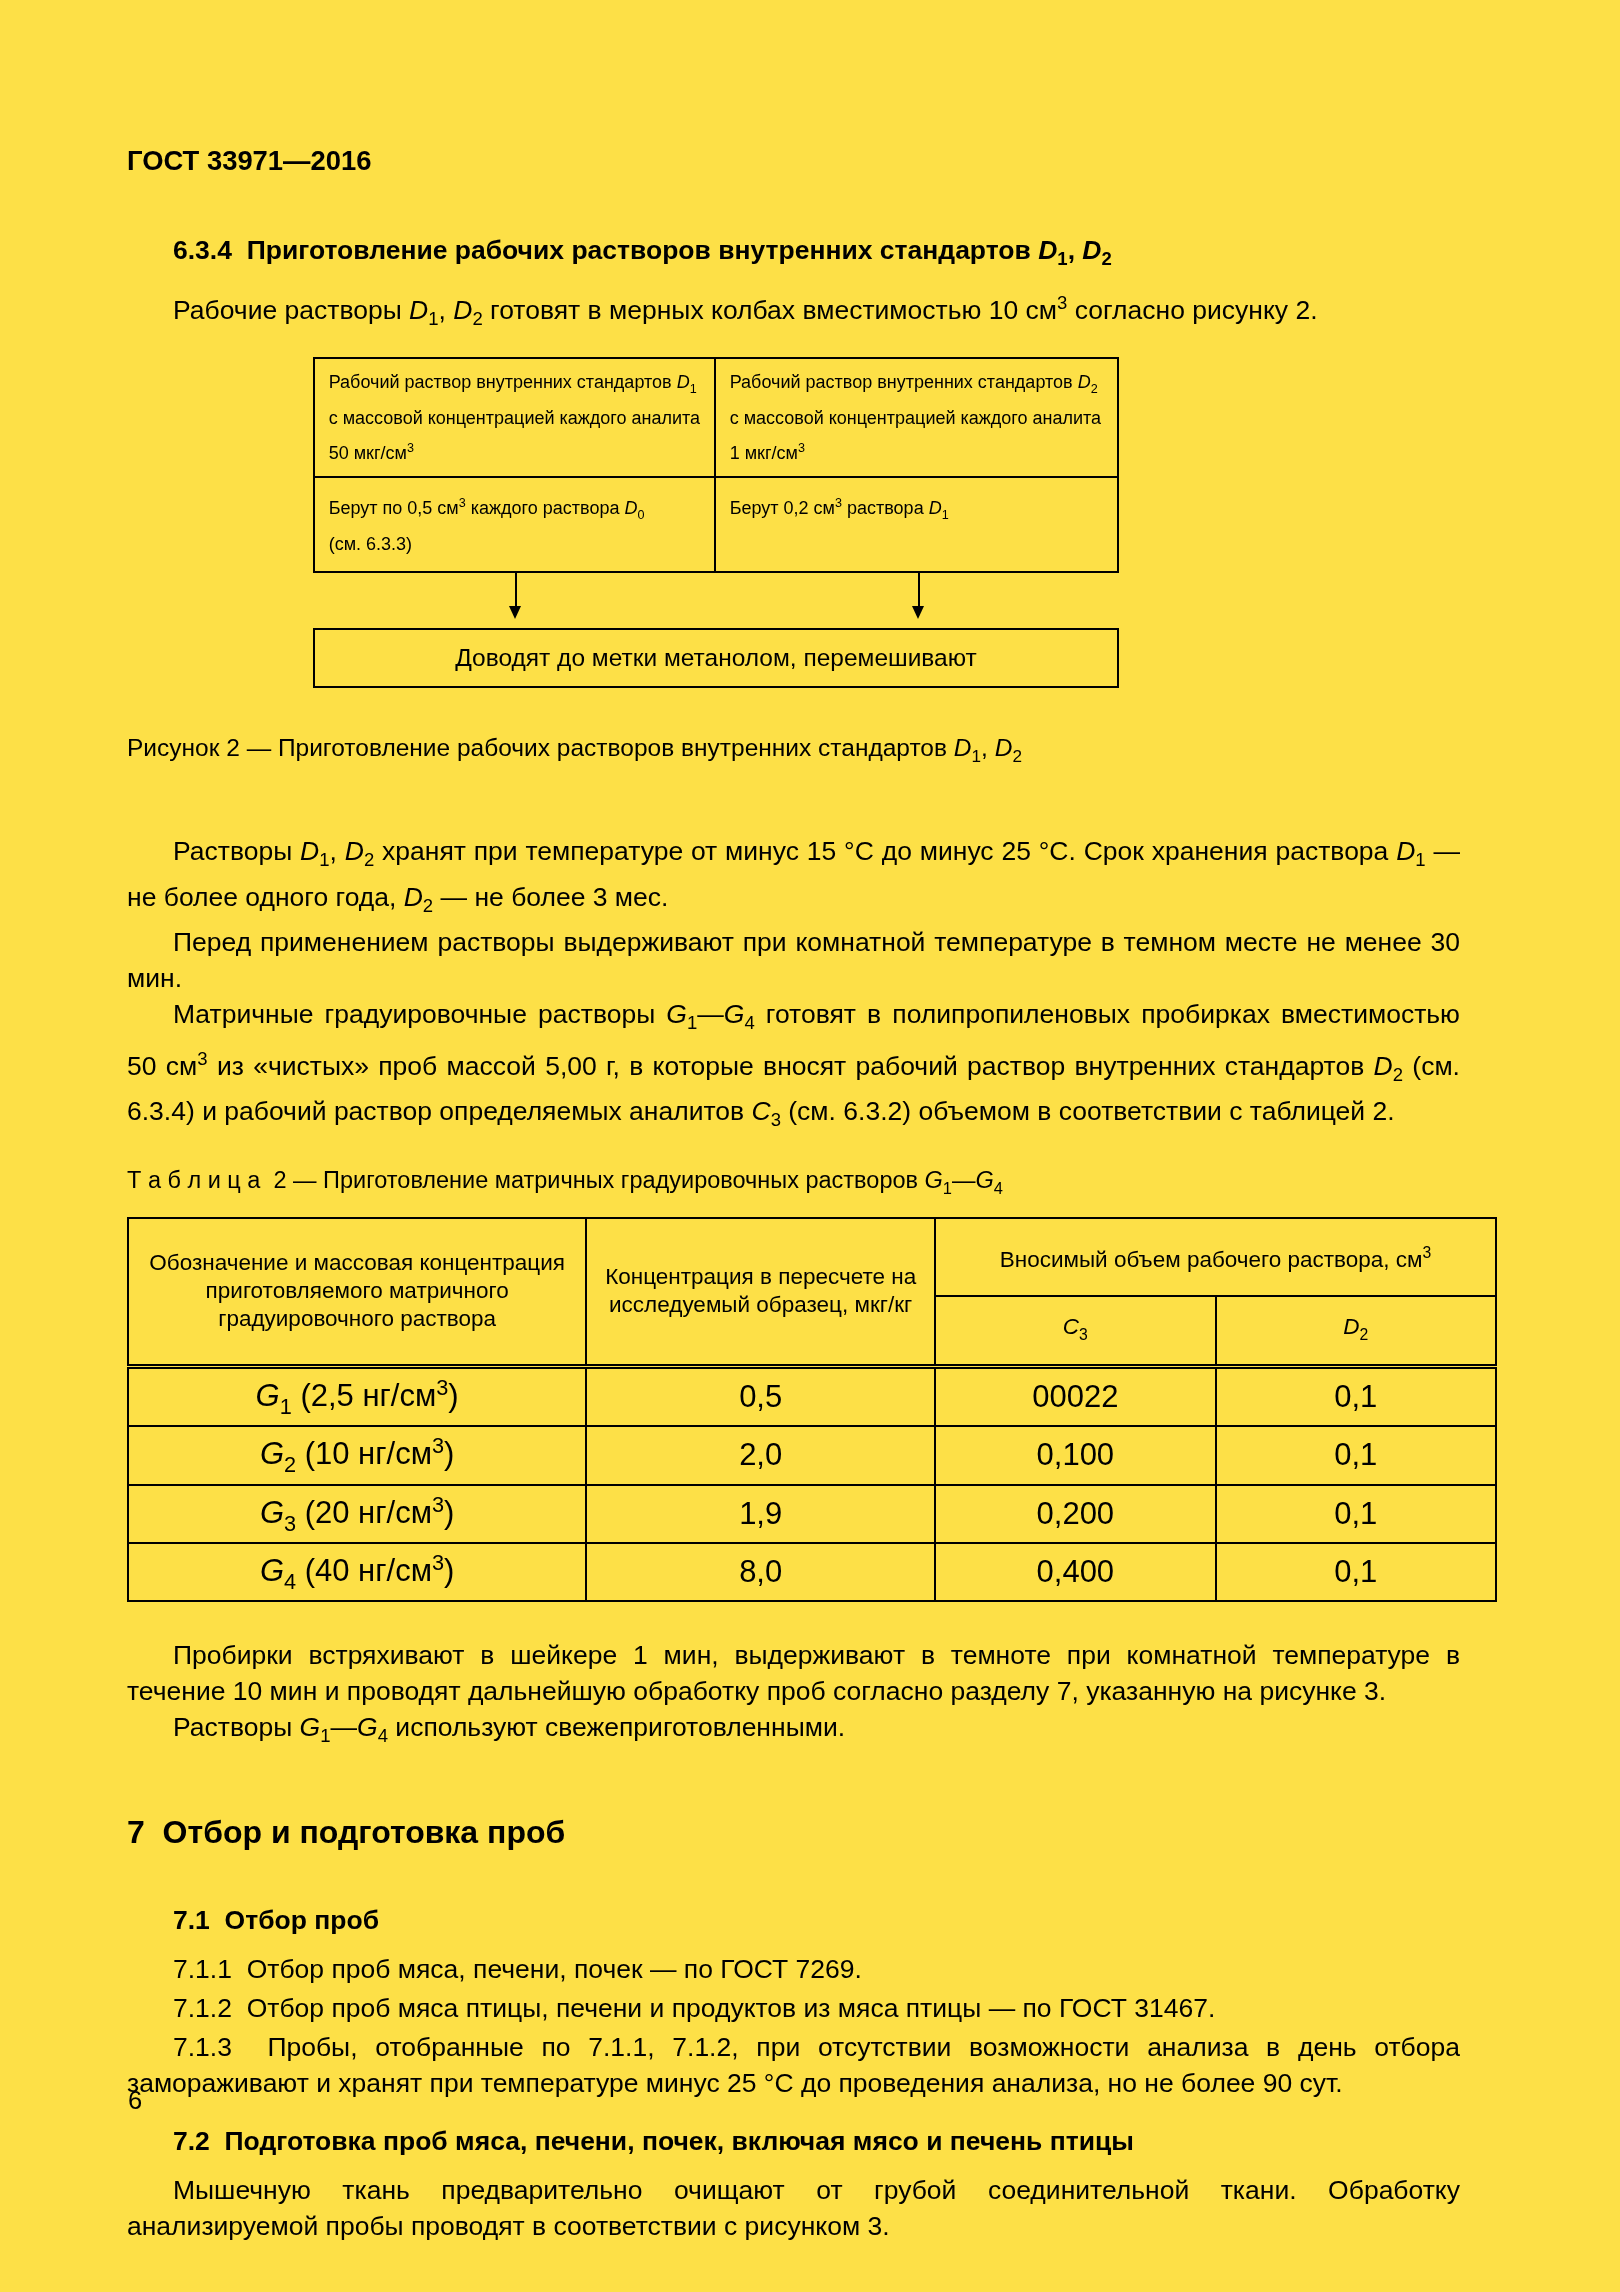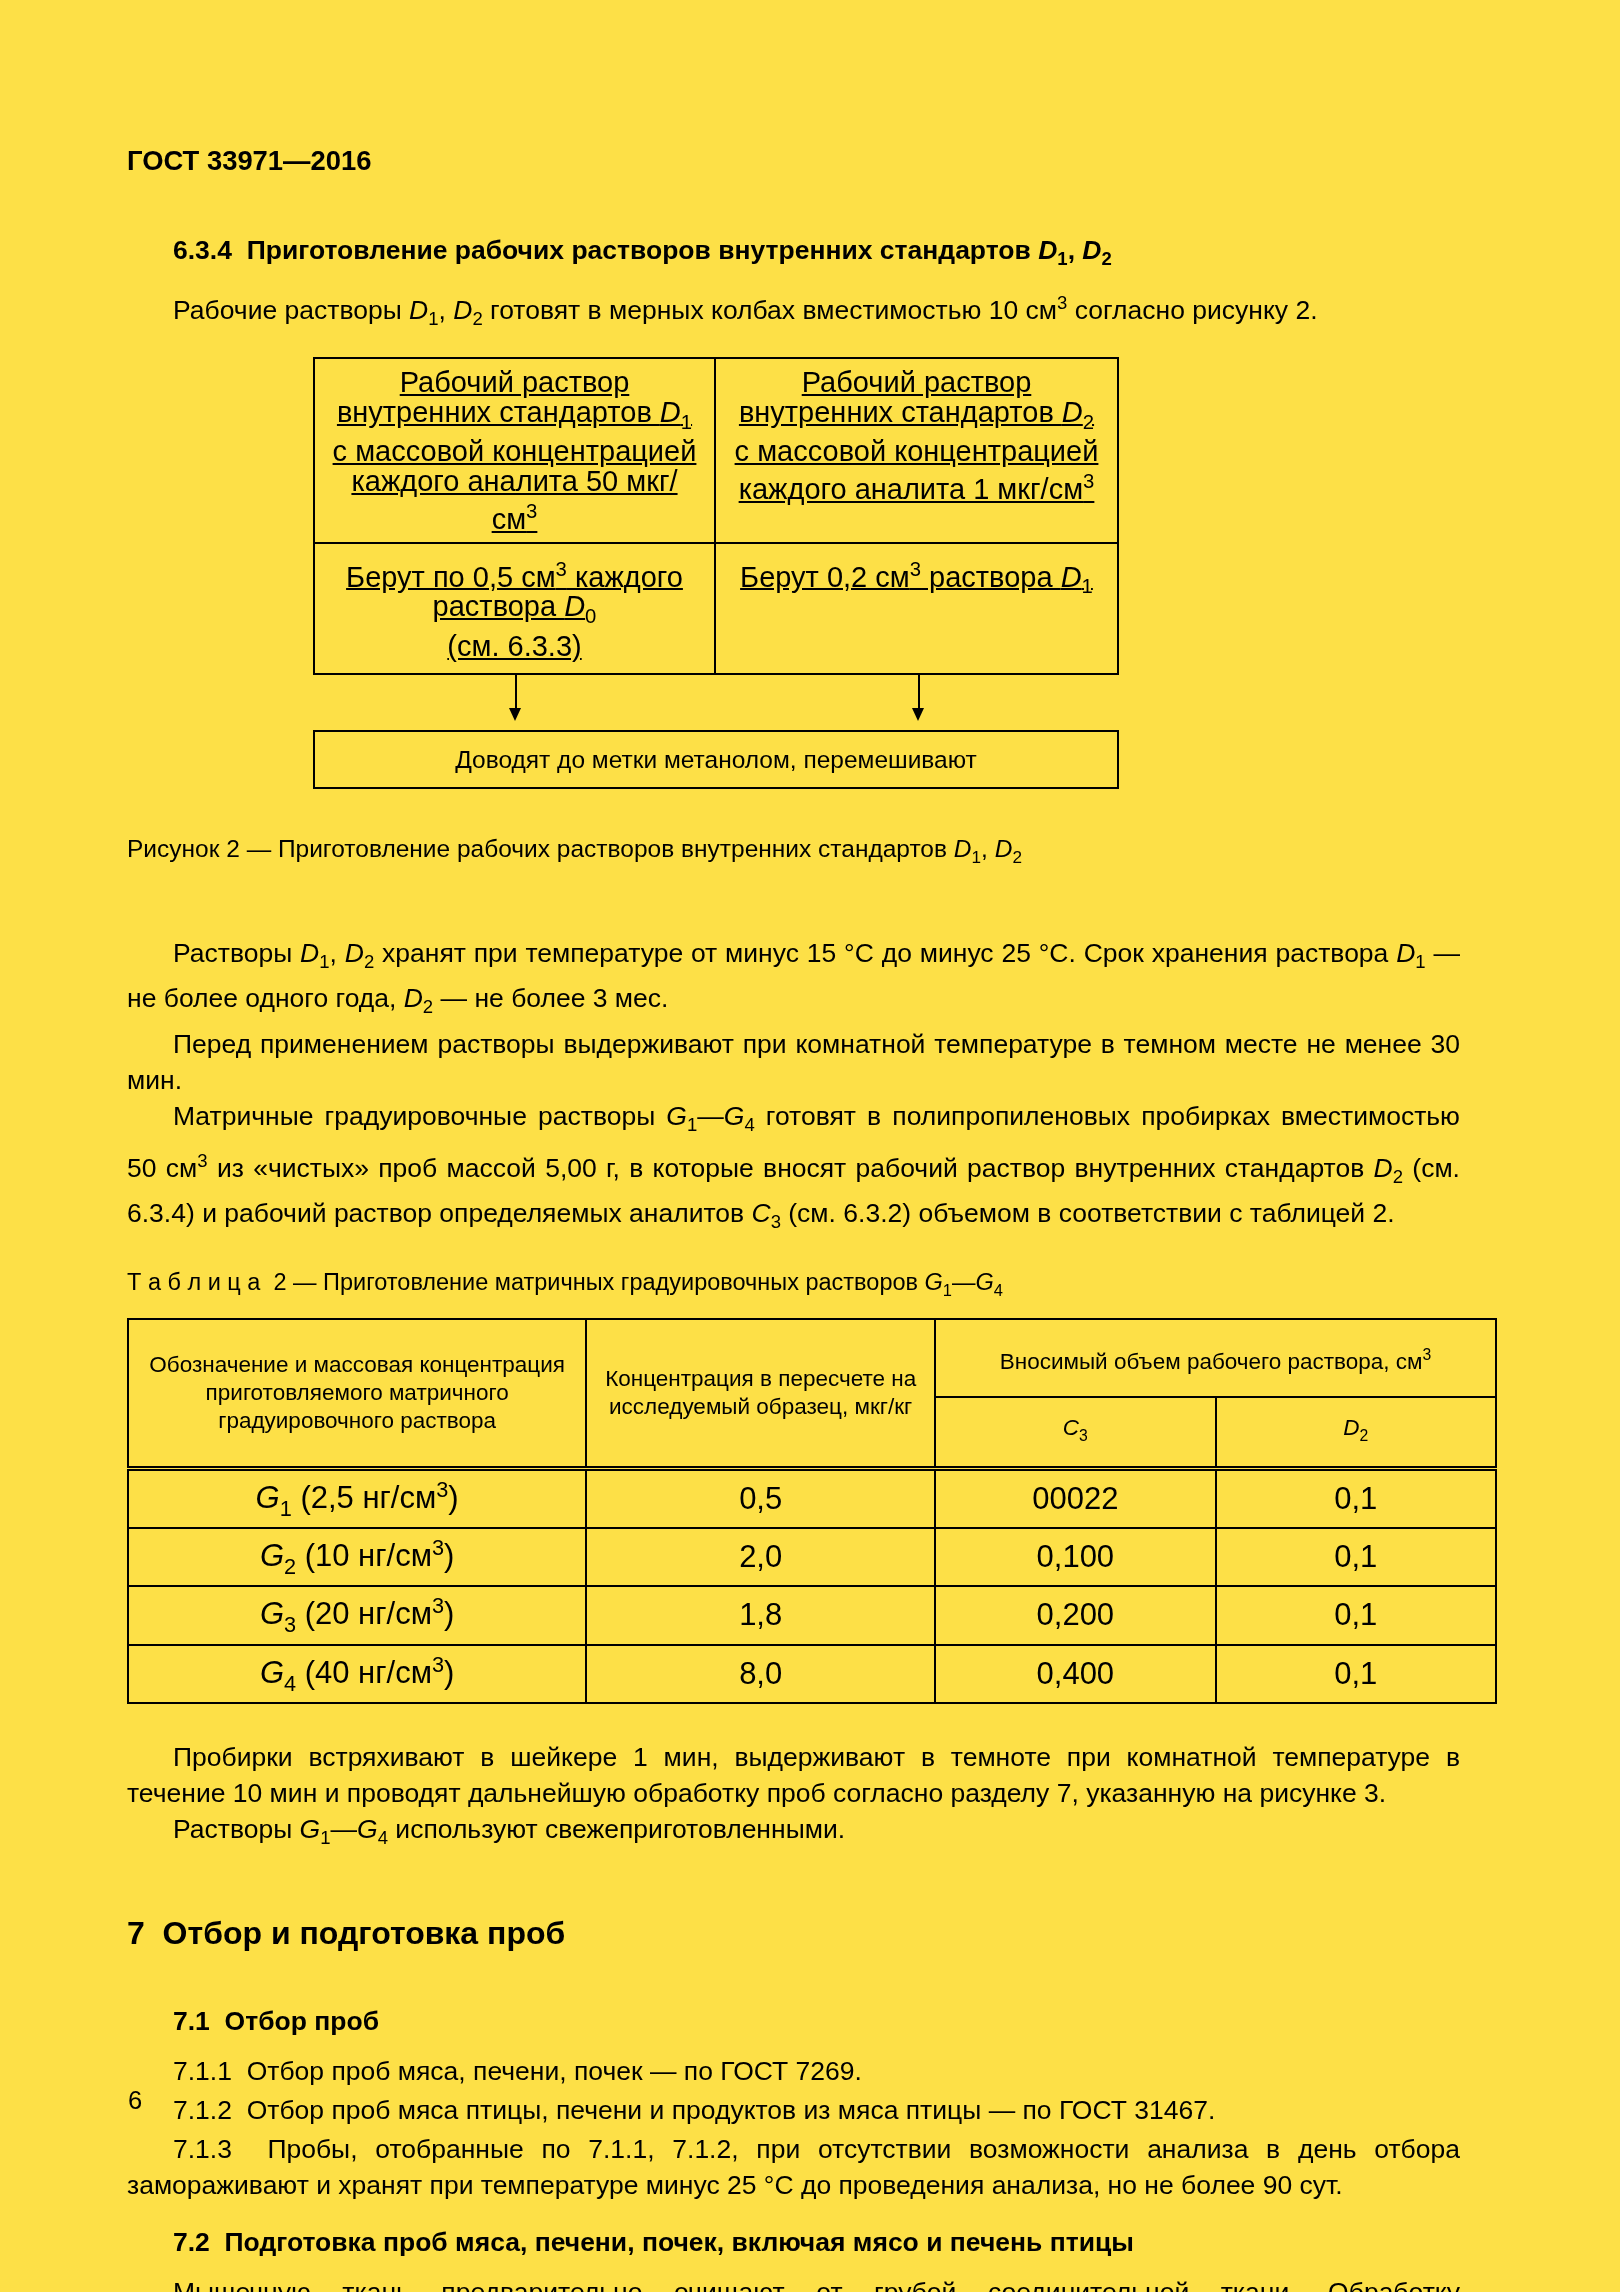--- a/index.html
+++ b/index.html
@@ -41,26 +41,25 @@
 
   
   .figure2{margin:19.6px 0 0 186px;width:806px;}
   .flow-table{
     display:grid;
     grid-template-columns:1fr 1fr;
     border:2px solid #000;
     box-sizing:border-box;
   }
   .flow-cell{
-    text-align:center;
-    font-size:29px;
+    text-align:left;
+    font-size:18px;
     line-height:30px;
     padding:7.8px 13.7px;
     box-sizing:border-box;
-    text-decoration:underline;
   }
   .flow-cell.left{border-right:2px solid #000;}
   .flow-cell.action{border-top:2px solid #000;padding-top:9.8px;padding-bottom:11.8px;}
   .flow-arrows{position:relative;height:55px;}
   .flow-arrow{
     position:absolute;top:0;height:39px;width:0;
     border-left:2px solid #000;
   }
   .flow-arrow::after{
     content:"";
@@ -181,21 +180,21 @@
         <td>0,1</td>
       </tr>
       <tr>
         <td><i>G</i><sub>2</sub> (10 нг/см<sup>3</sup>)</td>
         <td>2,0</td>
         <td>0,100</td>
         <td>0,1</td>
       </tr>
       <tr>
         <td><i>G</i><sub>3</sub> (20 нг/см<sup>3</sup>)</td>
-        <td>1,8</td>
+        <td>1,9</td>
         <td>0,200</td>
         <td>0,1</td>
       </tr>
       <tr>
         <td><i>G</i><sub>4</sub> (40 нг/см<sup>3</sup>)</td>
         <td>8,0</td>
         <td>0,400</td>
         <td>0,1</td>
       </tr>
     </tbody>

